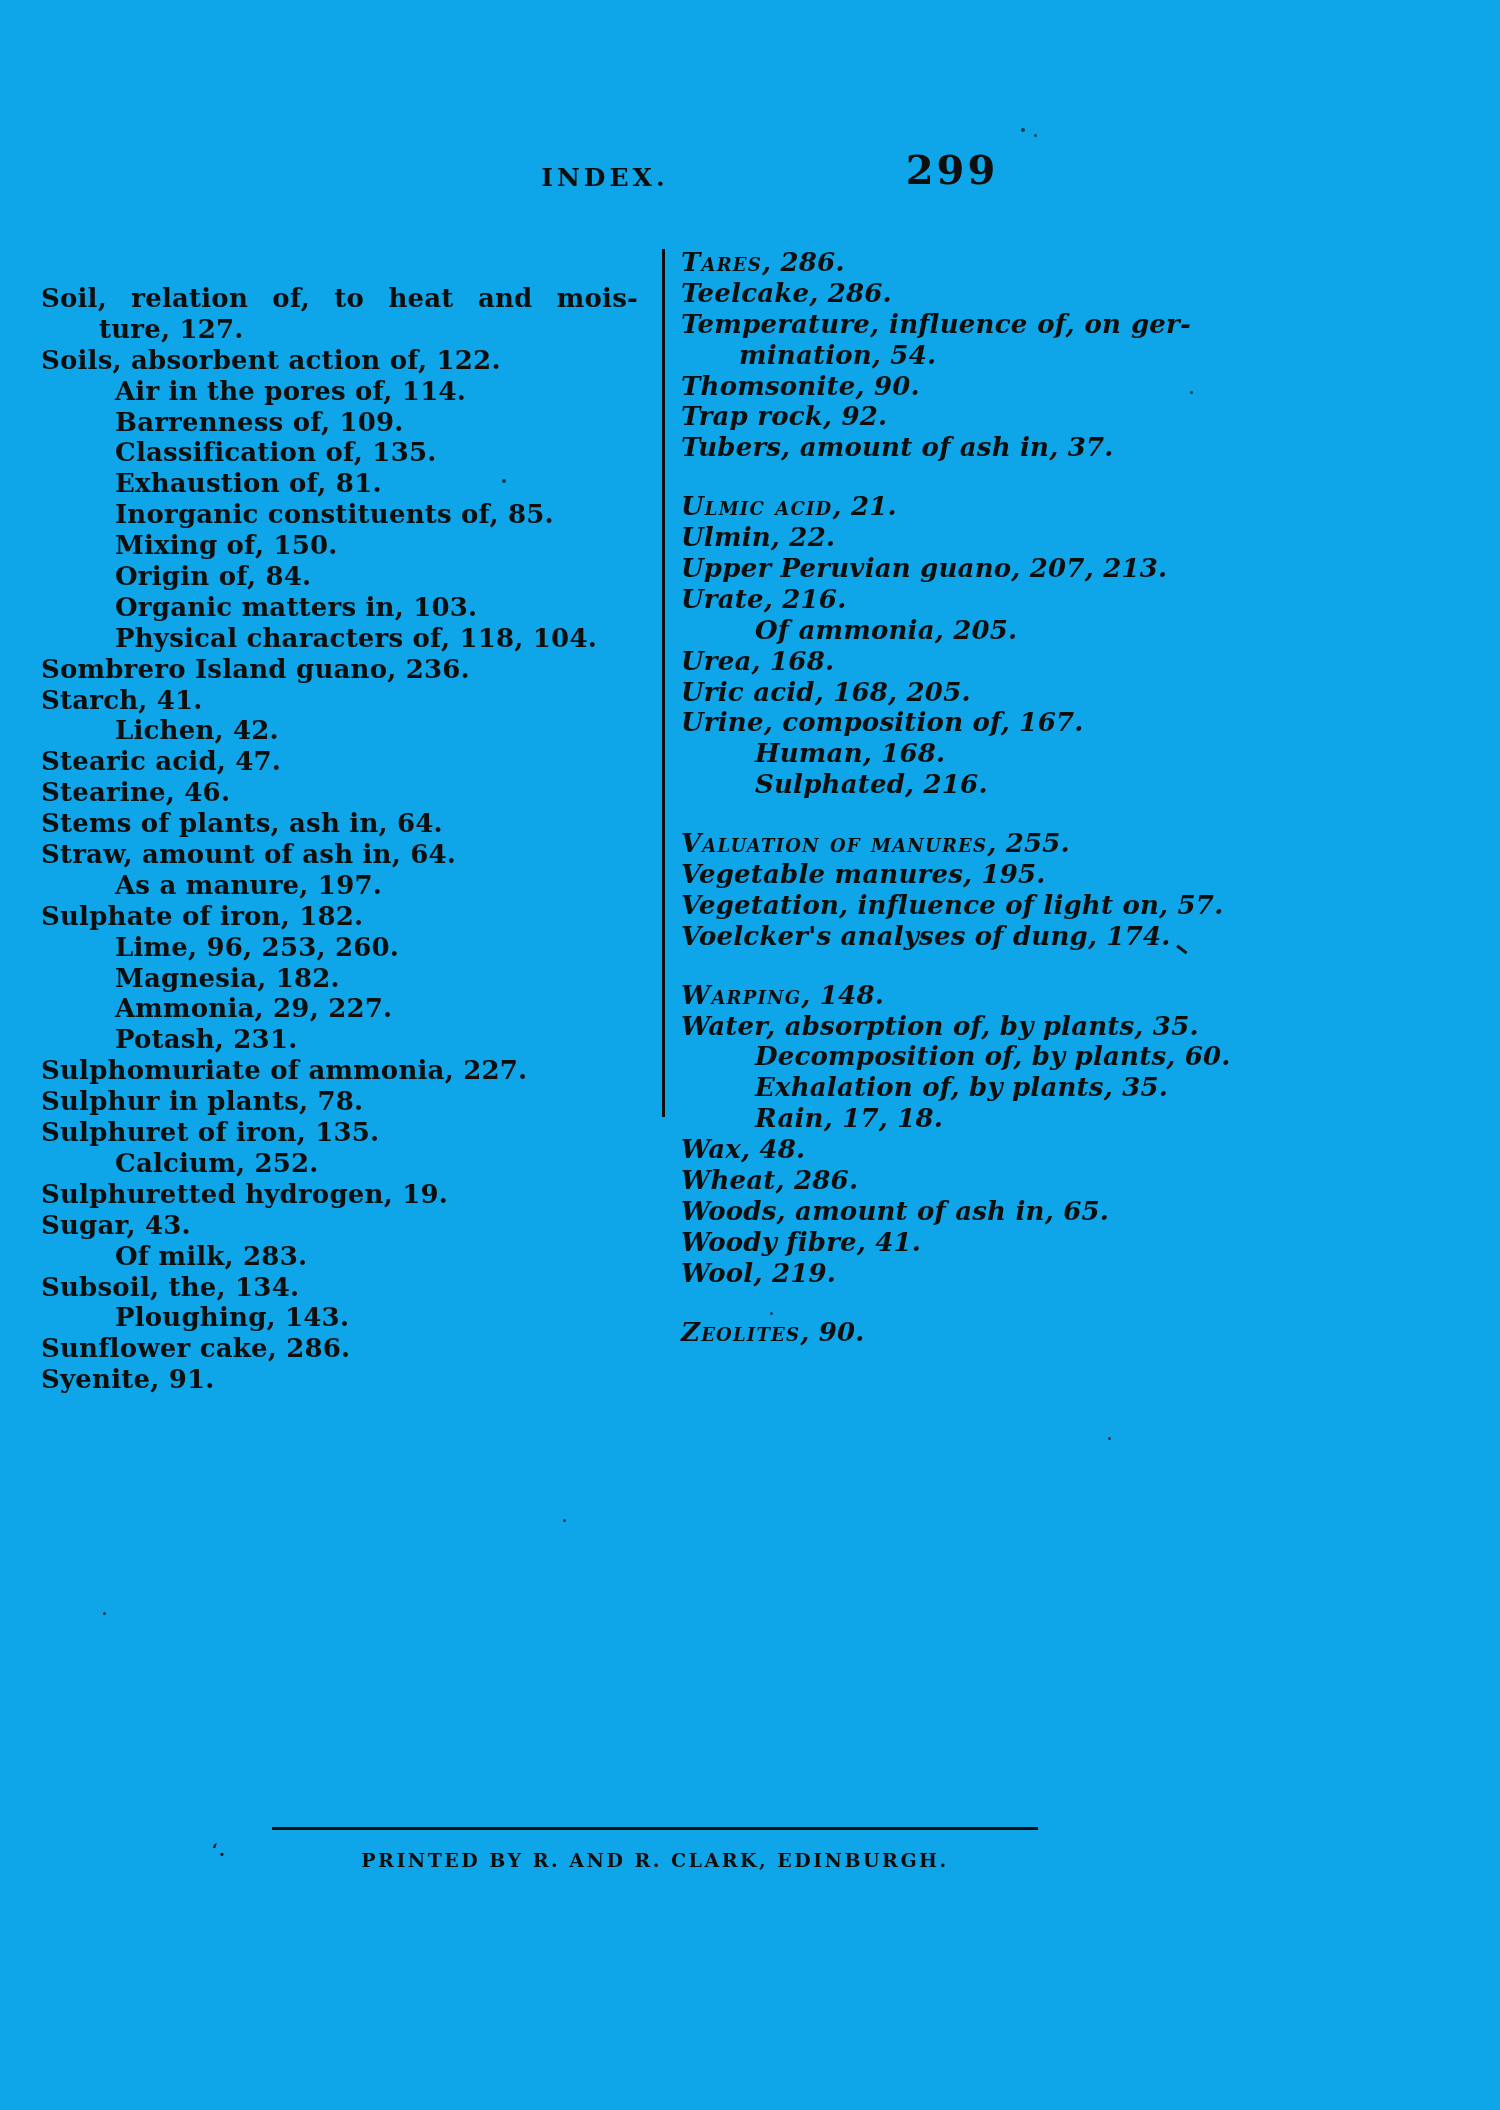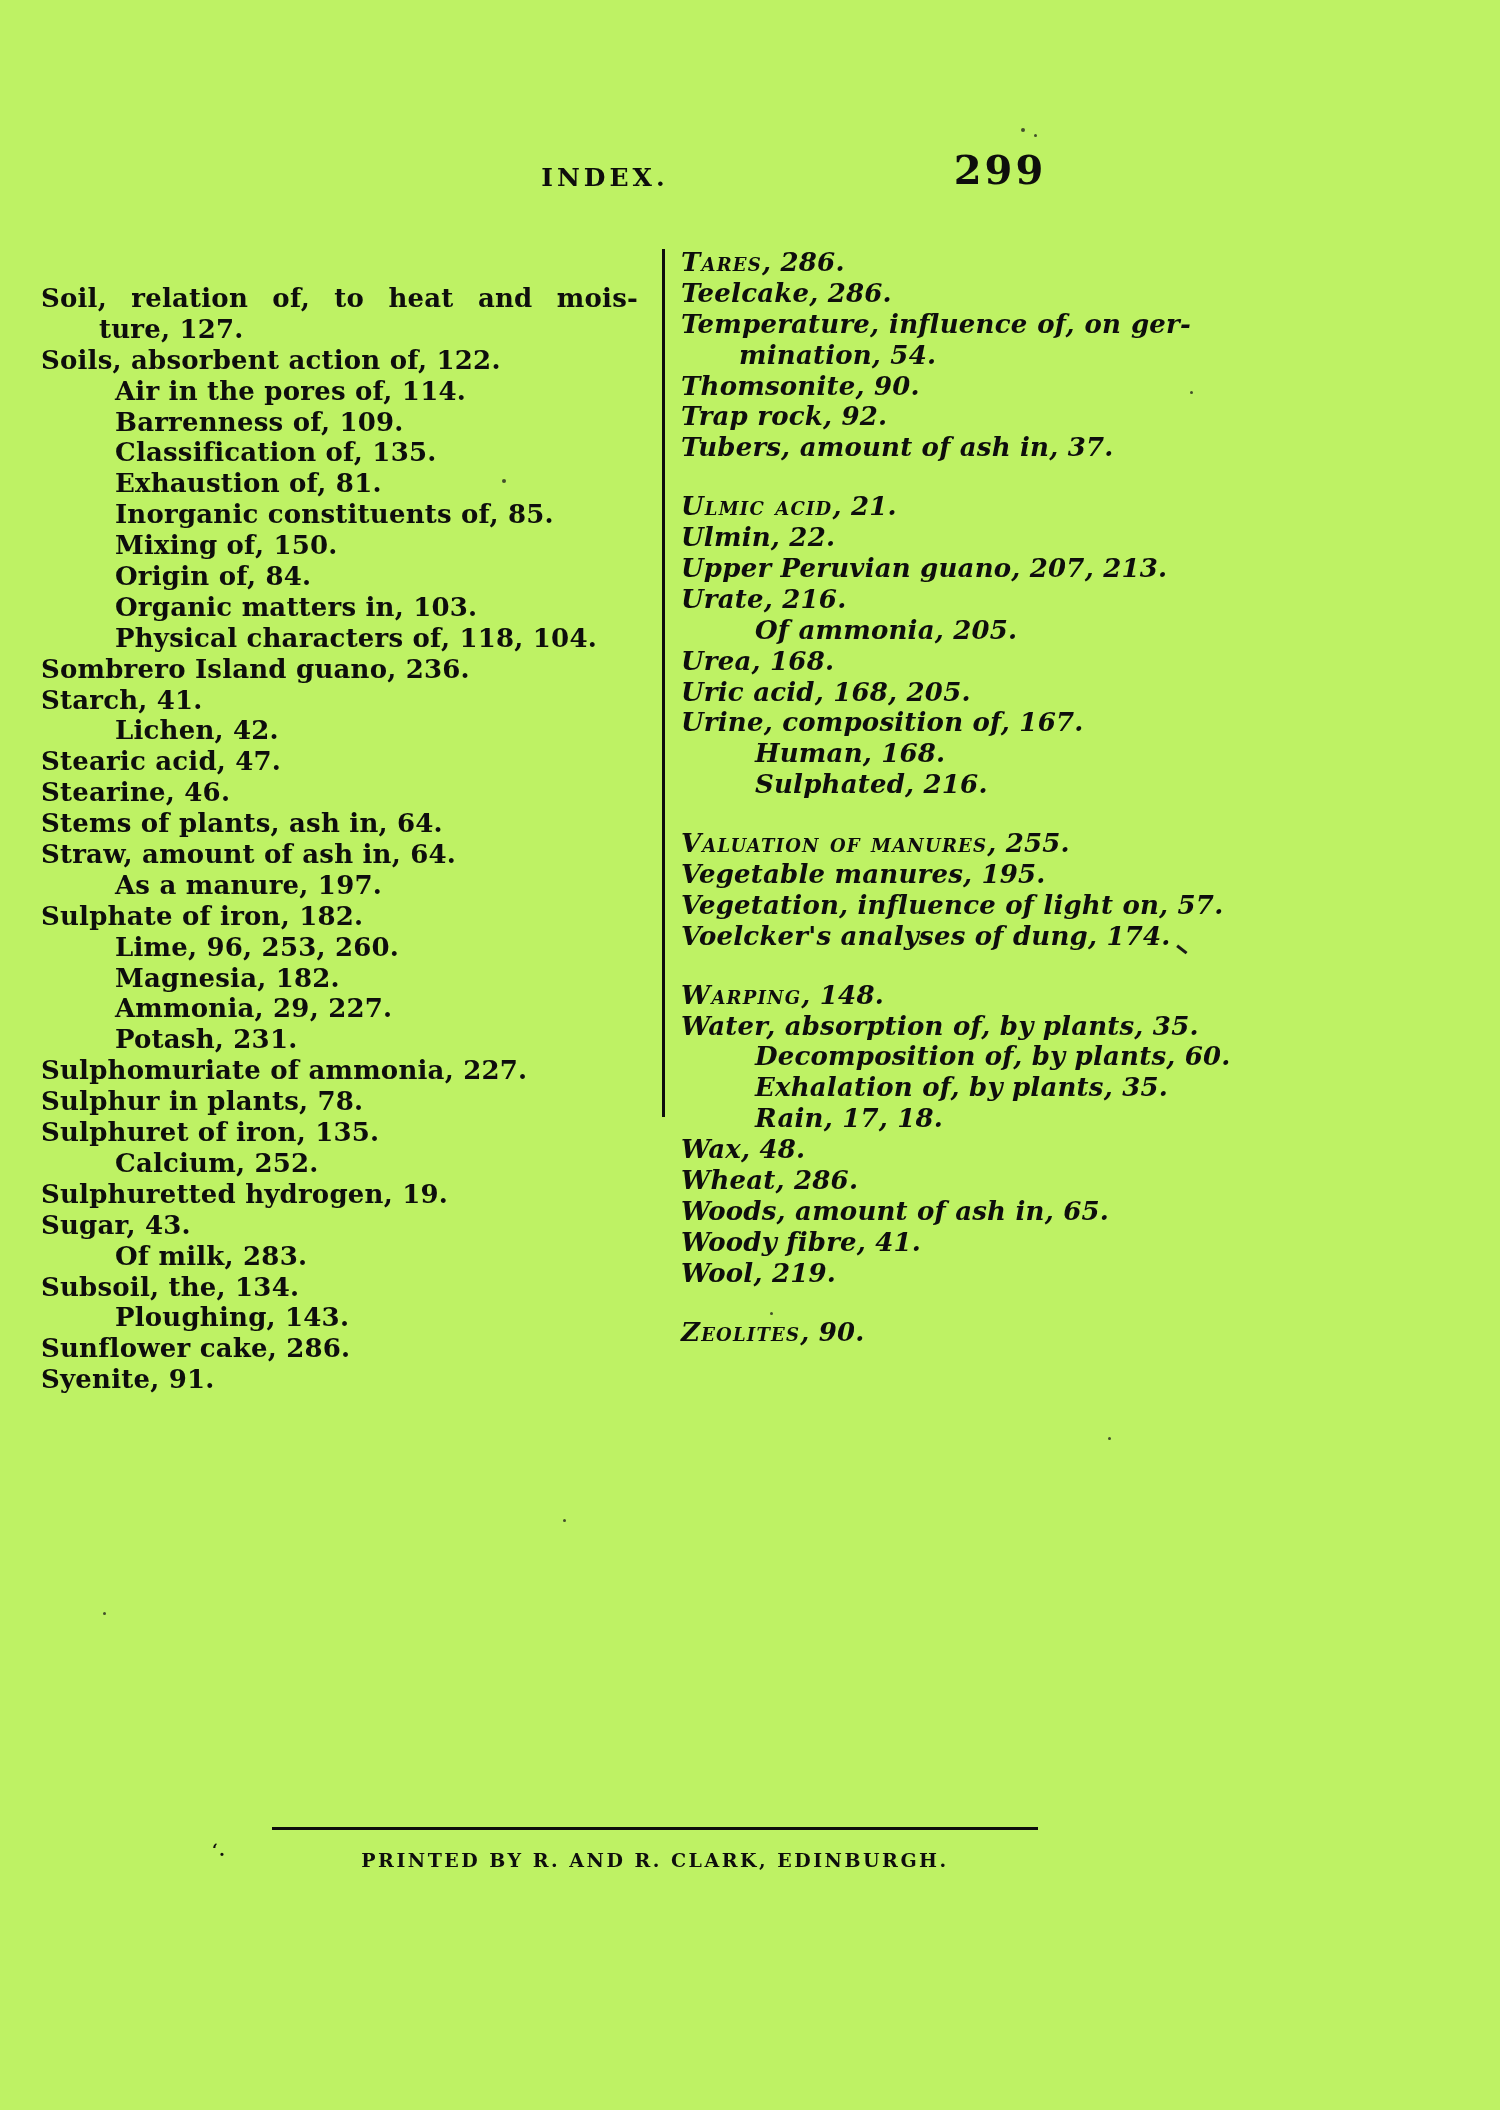--- a/index.html
+++ b/index.html
@@ -1,35 +1,35 @@
 <!DOCTYPE html>
 <html><head>
 <meta charset="utf-8">
 <style>
   html, body { margin: 0; padding: 0; background: #ffffff; }
   .page {
     position: relative;
     width: 1500px;
     height: 2110px;
-    background: #bef264;
+    background: #0ea5e9;
     color: #0e0e0c;
     font-family: "DejaVu Serif", "Liberation Serif", serif;
     font-weight: 700;
     overflow: hidden;
   }
   .running-title {
     position: absolute;
     left: 480px; top: 163px; width: 250px;
     text-align: center;
     font-size: 25px;
     letter-spacing: 4px;
   }
   .page-number {
     position: absolute;
-    left: 940px; top: 146px; width: 120px;
+    left: 892px; top: 146px; width: 120px;
     text-align: center;
     font-size: 40px;
     letter-spacing: 3px;
   }
   .col { position: absolute; top: 247px; }
   .col.left  { left: 41px;  width: 597px; margin-top: 36px; }
   .col.right { left: 681px; width: 510px; font-style: italic; }
   .line {
     white-space: nowrap;
     font-size: 26px;

